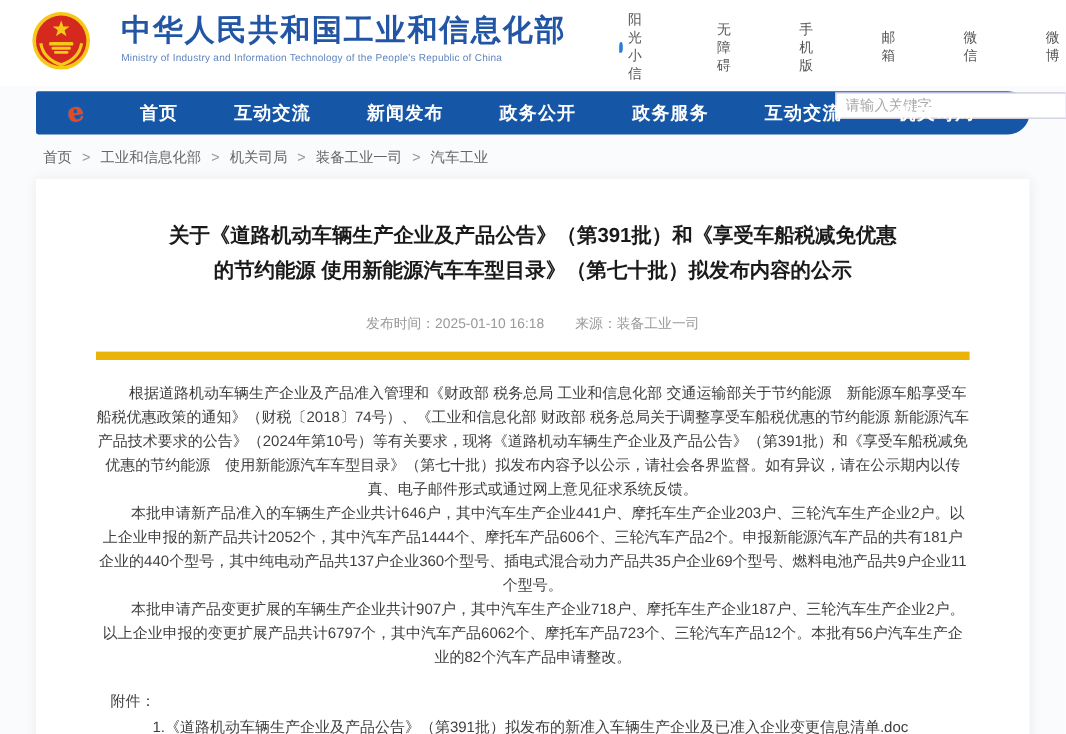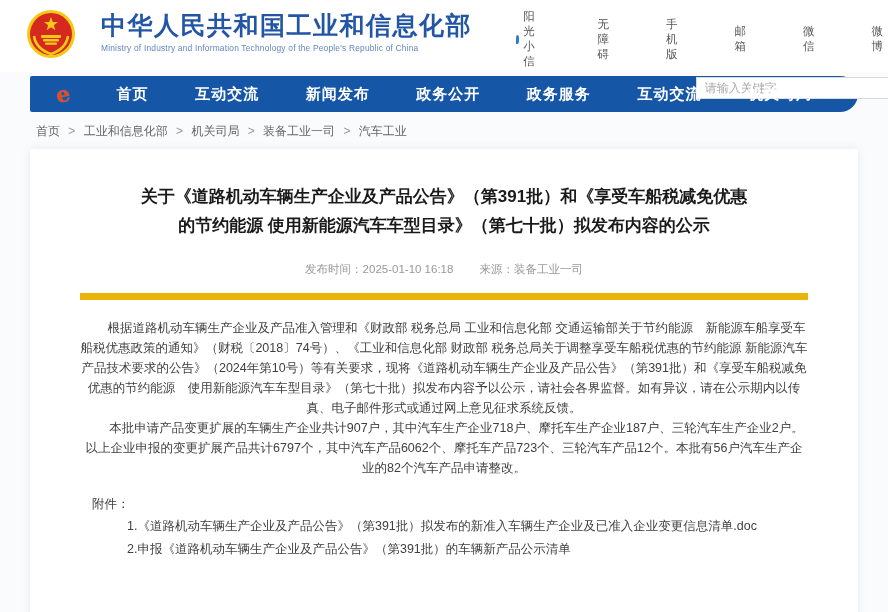--- a/index.html
+++ b/index.html
@@ -146,20 +146,21 @@
 
 <div class="card">
   <div class="article-title">关于《道路机动车辆生产企业及产品公告》（第391批）和《享受车船税减免优惠的节约能源 使用新能源汽车车型目录》（第七十批）拟发布内容的公示</div>
 
   <div class="article-meta">
     <span>发布时间：</span><span>2025-01-10 16:18</span><span class="meta-gap"></span><span>来源：</span><span>装备工业一司</span>
   </div>
 
   <div class="article-body">
     <p>根据道路机动车辆生产企业及产品准入管理和《财政部 税务总局 工业和信息化部 交通运输部关于节约能源　新能源车船享受车船税优惠政策的通知》（财税〔2018〕74号）、《工业和信息化部 财政部 税务总局关于调整享受车船税优惠的节约能源 新能源汽车产品技术要求的公告》（2024年第10号）等有关要求，现将《道路机动车辆生产企业及产品公告》（第391批）和《享受车船税减免优惠的节约能源　使用新能源汽车车型目录》（第七十批）拟发布内容予以公示，请社会各界监督。如有异议，请在公示期内以传真、电子邮件形式或通过网上意见征求系统反馈。</p>
+    <p>本批申请新产品准入的车辆生产企业共计646户，其中汽车生产企业441户、摩托车生产企业203户、三轮汽车生产企业2户。以上企业申报的新产品共计2052个，其中汽车产品1444个、摩托车产品606个、三轮汽车产品2个。申报新能源汽车产品的共有181户企业的440个型号，其中纯电动产品共137户企业360个型号、插电式混合动力产品共35户企业69个型号、燃料电池产品共9户企业11个型号。</p>
     <p>本批申请产品变更扩展的车辆生产企业共计907户，其中汽车生产企业718户、摩托车生产企业187户、三轮汽车生产企业2户。以上企业申报的变更扩展产品共计6797个，其中汽车产品6062个、摩托车产品723个、三轮汽车产品12个。本批有56户汽车生产企业的82个汽车产品申请整改。</p>
   </div>
 
   <div class="attachments">
     <div class="attach-label">附件：</div>
     <a class="attach-item">1.《道路机动车辆生产企业及产品公告》（第391批）拟发布的新准入车辆生产企业及已准入企业变更信息清单.doc</a>
     <a class="attach-item">2.申报《道路机动车辆生产企业及产品公告》（第391批）的车辆新产品公示清单</a>
 
   </div>
 </div>

